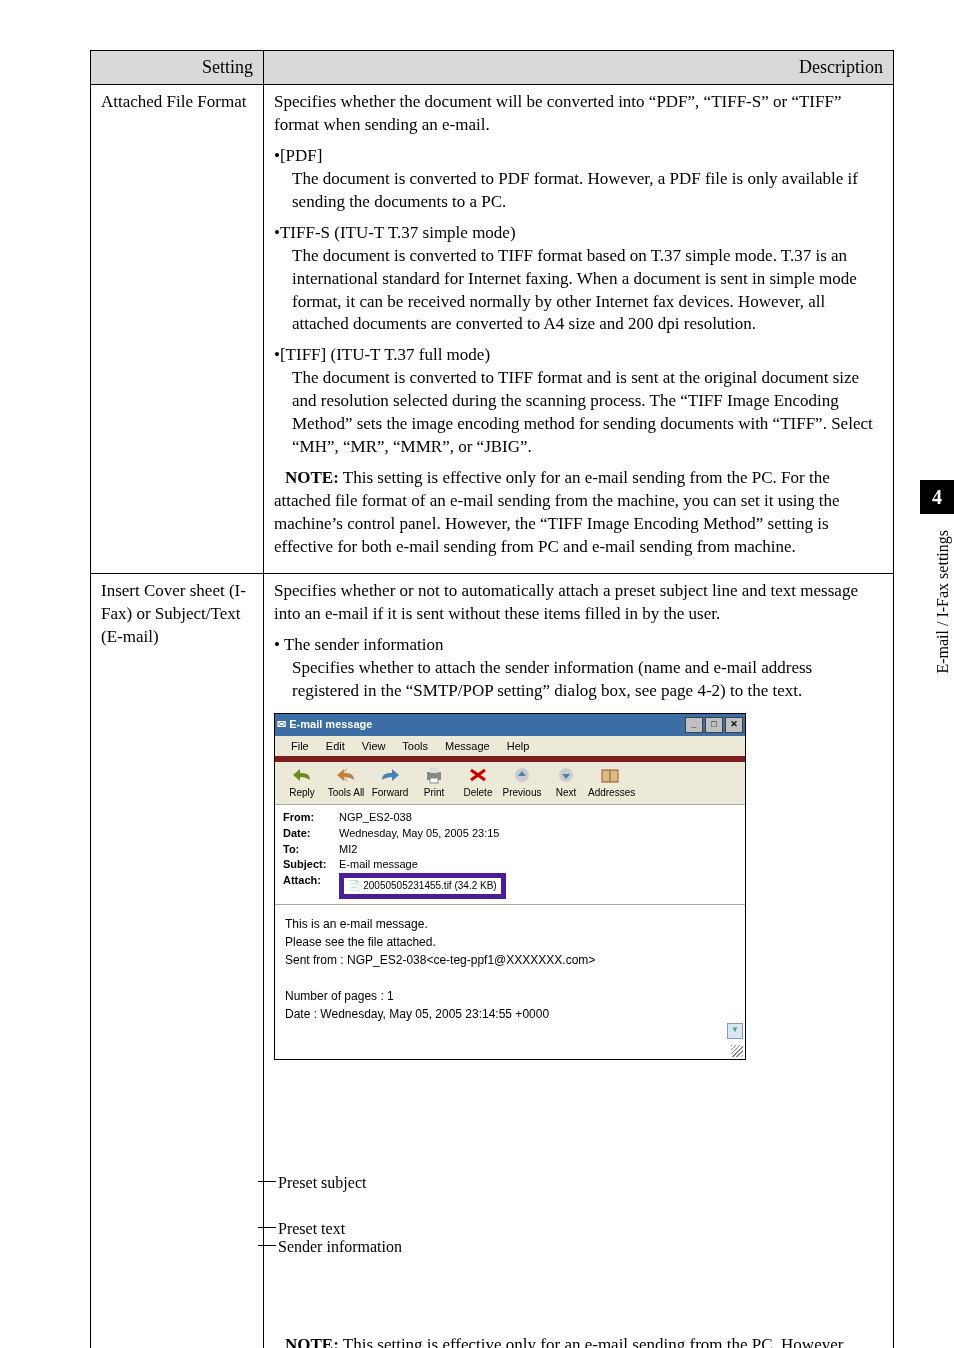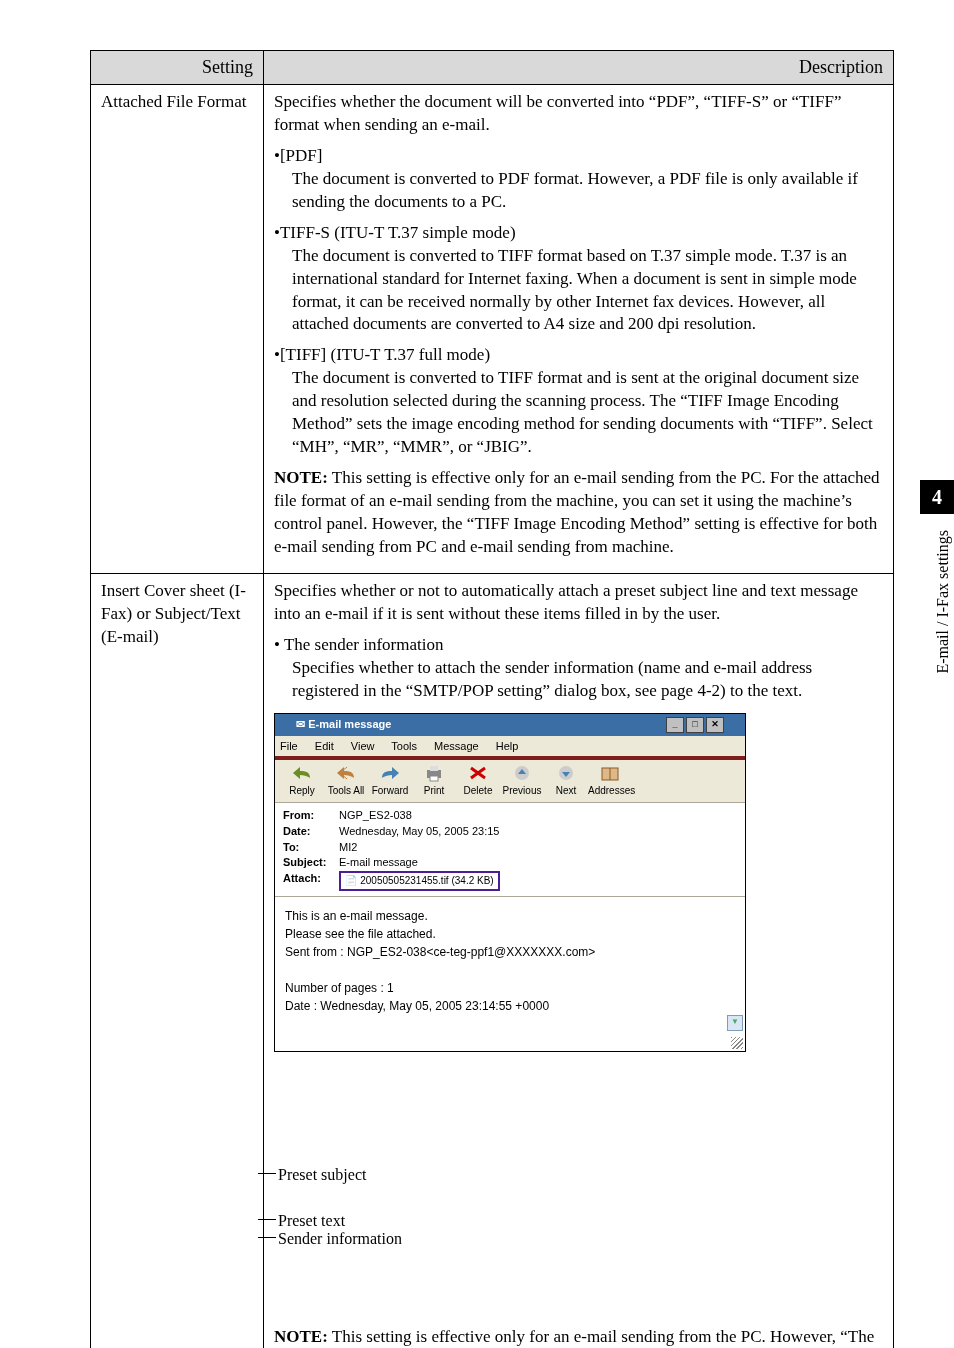--- a/index.html
+++ b/index.html
@@ -53,58 +53,58 @@
   table.main td {
     font-size: 17px;
     line-height: 1.35;
   }
   .col-setting { width: 150px; }
   .para { margin: 0 0; }
   .bullet { margin: 8px 0 8px 0; }
   .bullet .hd { }
   .bullet .body { margin-left: 18px; }
   .note { margin: 8px 0; }
-  .note b { font-weight: bold; }
+  .note b { font-weight: bold; margin-left: 11px; }
   .email-figure-wrap {
     margin: 10px 0 14px 0;
   }
   .email-window {
     width: 470px;
     border: 1px solid #000;
     background: #fff;
     font-family: Tahoma, Arial, sans-serif;
     font-size: 11px;
     position: relative;
     display: inline-block;
     vertical-align: top;
   }
   .titlebar {
     background: linear-gradient(#3a6ea5,#3a6ea5);
     color: #fff;
-    padding: 3px 21px;
+    padding: 3px 2px;
     font-weight: bold;
     display: flex;
     justify-content: space-between;
     align-items: center;
     font-size: 11px;
   }
   .win-btns { display: flex; gap: 2px; }
   .win-btn {
     width: 16px; height: 14px;
     background: #c0c0c0;
     border: 1px solid #404040;
     font-size: 9px;
     line-height: 12px;
     text-align: center;
     color: #000;
   }
   .menubar {
     background: #ece9d8;
-    padding: 3px 5px;
-    border-bottom: 4px solid #7f1d1d;
+    padding: 3px 16px;
+    border-bottom: 6px solid #7f1d1d;
     font-size: 11px;
   }
   .menubar span { margin-right: 14px; }
   .toolbar {
     background: #ece9d8;
     padding: 4px 5px;
     border-bottom: 1px solid #aca899;
     display: flex;
   }
   .toolbtn {
@@ -120,21 +120,21 @@
   .headers {
     padding: 4px 8px;
     border-bottom: 1px solid #aca899;
     font-size: 11px;
   }
   .hrow { display: flex; margin: 1px 0; }
   .hrow .lbl { width: 56px; font-weight: bold; }
   .hrow .val { flex: 1; }
   .attach-chip {
     display: inline-block;
-    border: 2px solid #4c1d95;
+    border: 5px solid #4c1d95;
     padding: 1px 4px;
     font-size: 10px;
     background: #fff;
   }
   .email-body {
     padding: 10px 10px 14px 10px;
     font-size: 12px;
     line-height: 1.5;
     min-height: 130px;
     position: relative;

